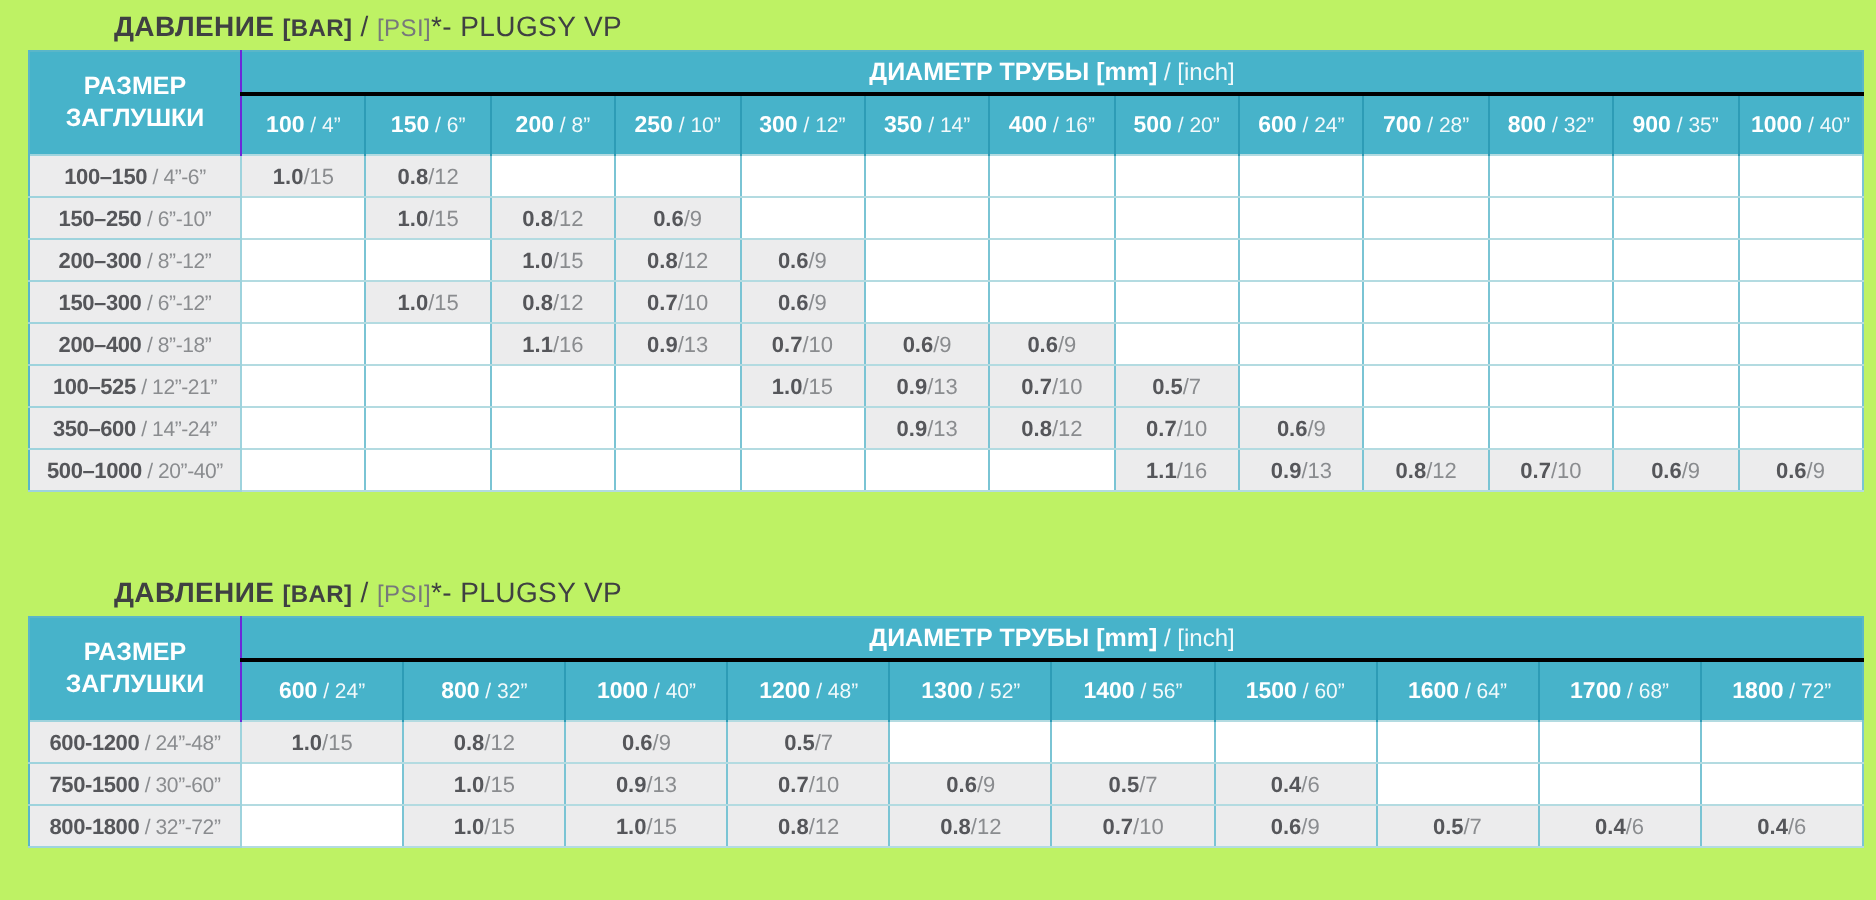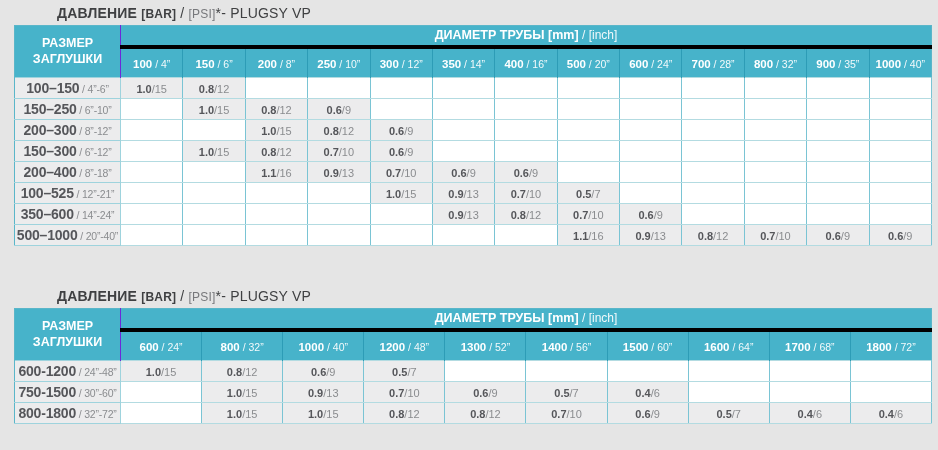--- a/index.html
+++ b/index.html
@@ -1,19 +1,19 @@
 <!DOCTYPE html>
 <html><head>
 <meta charset="utf-8">
 <style>
   * { box-sizing: border-box; }
   html, body { margin: 0; padding: 0; background: #ffffff; }
   .page {
     width: 938px; height: 450px; position: relative; overflow: hidden;
-    background: #e5e5e5;
+    background: #bef264;
     font-family: "Liberation Sans", "DejaVu Sans", sans-serif;
     color: #55565a;
   }
   .tbl-title {
     margin: 5px 0 4px 57px;
     font-size: 14px; color: #3f4042; letter-spacing: 0.2px;
     white-space: nowrap;
   }
   .tbl-title.second { margin-top: 42px; }
   .t-b  { font-weight: bold; }
@@ -28,34 +28,34 @@
   }
   table.press th, table.press td { padding: 0; text-align: center; vertical-align: middle; }
 
   thead th { background: #47b3ca; color: #ffffff; }
   tr.diam-row { height: 21px; }
   tr.cols-row { height: 31px; margin-left: 40px; }
   .size-head {
     width: 106px; font-size: 12.5px; font-weight: bold; line-height: 1.25;
     border-right: 1px solid #6d28d9;
   }
-  .diam-head { font-size: 12.5px; border-bottom: 4px solid #000000; margin-left: 24px; }
+  .diam-head { font-size: 12.5px; border-bottom: 2px solid #000000; margin-left: 24px; }
   .diam-b  { font-weight: bold; }
   .diam-lt { font-weight: normal; opacity: 0.92; font-size: 12px; }
   th.col-h { border-left: 1px solid #2d9cb6; white-space: nowrap; overflow: hidden; }
   th.col-h .mm   { font-weight: bold; font-size: 11.5px; }
   th.col-h .inch { font-weight: normal; font-size: 10.5px; opacity: 0.93; }
 
   tbody tr { height: 21px; }
   tbody th.row-h {
     background: #ececed; white-space: nowrap; overflow: hidden;
     border: 1px solid #9ed3dd; border-left: 1px solid #5ab6c9;
     font-weight: normal;
   }
-  tbody th.row-h .rb { font-weight: bold; font-size: 14px; color: #55565a; letter-spacing: -0.2px; }
+  tbody th.row-h .rb { font-weight: bold; font-size: 11px; color: #55565a; letter-spacing: -0.2px; }
   tbody th.row-h .ri { font-weight: normal; font-size: 10.5px; color: #8a8c8f; letter-spacing: -0.2px; }
   tbody td {
     border-top: 1px solid #b3dbe1; border-bottom: 1px solid #b3dbe1;
     border-left: 1px solid #7ac4d4; border-right: 1px solid #7ac4d4;
     white-space: nowrap;
   }
   tbody td.val { background: #ececed; }
   tbody td.emp { background: #ffffff; }
   .vb { font-weight: bold; font-size: 11px; color: #55565a; }
   .vl { font-weight: normal; font-size: 11px; color: #8a8c8f; }

